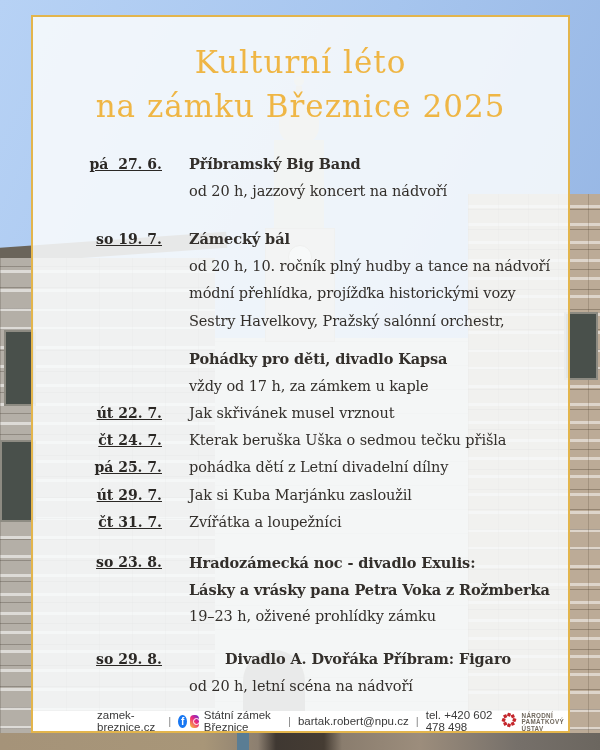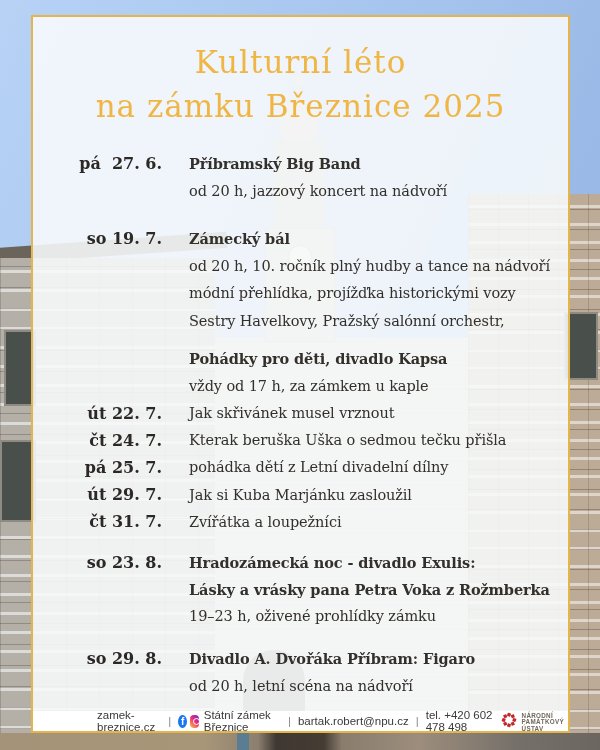--- a/index.html
+++ b/index.html
@@ -46,24 +46,24 @@
   .sign{position:absolute;left:237px;bottom:0;width:12px;height:17px;background:#5a7d94;}
   
   .overlay{position:absolute;left:31px;right:30px;top:15px;bottom:17px;
     background:rgba(248,250,252,.88);
     border:2px solid #e3b54c;box-sizing:border-box;}
   .title{position:absolute;top:23px;left:0;width:100%;text-align:center;
     color:#efb645;font-weight:normal;font-size:31px;line-height:44px;letter-spacing:1px;}
   
   .events{position:absolute;top:133px;left:9px;right:6px;font-size:14.5px;color:#332f2b;}
   .row{display:flex;align-items:center;height:27.2px;white-space:nowrap;}
-  .date{width:120px;text-align:right;font-weight:bold;font-size:16px;color:#2b2825;white-space:pre;}
+  .date{width:120px;text-align:right;font-weight:bold;font-size:14px;color:#2b2825;white-space:pre;text-decoration:underline;}
   .txt{margin-left:27px;letter-spacing:-0.1px;}
   .b{font-weight:bold;}
-  .gap-lg{margin-top:21px;} .gap-md{margin-top:11px;} .gap-md2{margin-top:13px;} .gap-md3{margin-top:15px;}
+  .gap-lg{margin-top:21px;} .gap-md{margin-top:11px;} .gap-md2{margin-top:13px;} .gap-md3{margin-top:15px;gap:36px;}
   
   .footerbar{position:absolute;left:0;right:0;bottom:0;height:20px;background:#fff;
     display:flex;align-items:center;overflow:hidden;
     font-family:"Liberation Sans",sans-serif;font-size:11.5px;color:#3a3a3a;
     padding:0 4px 0 64px;box-sizing:border-box;}
   .sep{color:#8a8a8a;margin:0 7px;}
   .fb{display:inline-flex;align-items:center;justify-content:center;width:13px;height:13px;
     border-radius:50%;background:#1877f2;color:#fff;font-weight:bold;font-size:10px;
     line-height:13px;margin-right:3px;font-family:"Liberation Sans",sans-serif;}
   .ig{display:inline-block;width:13px;height:13px;border-radius:4px;margin-right:5px;

